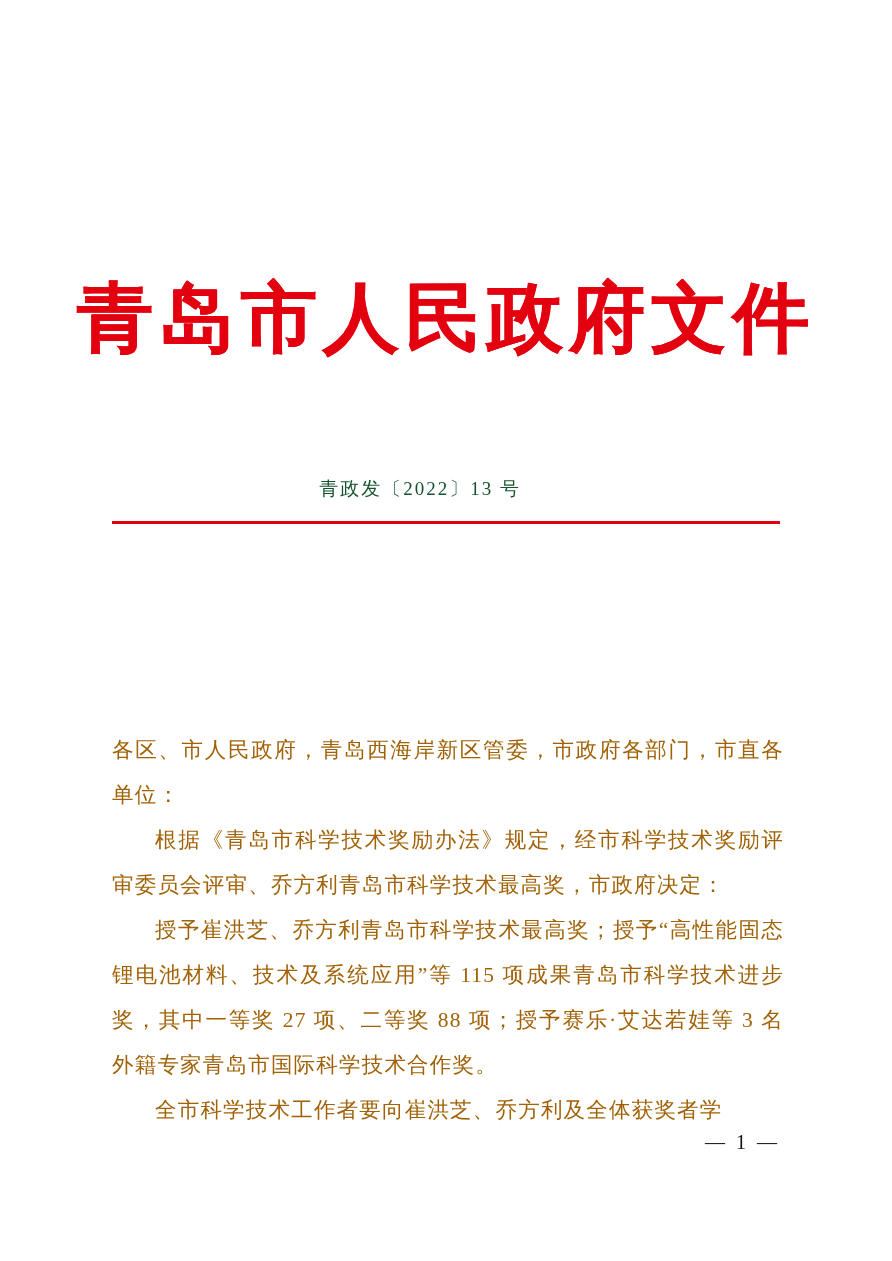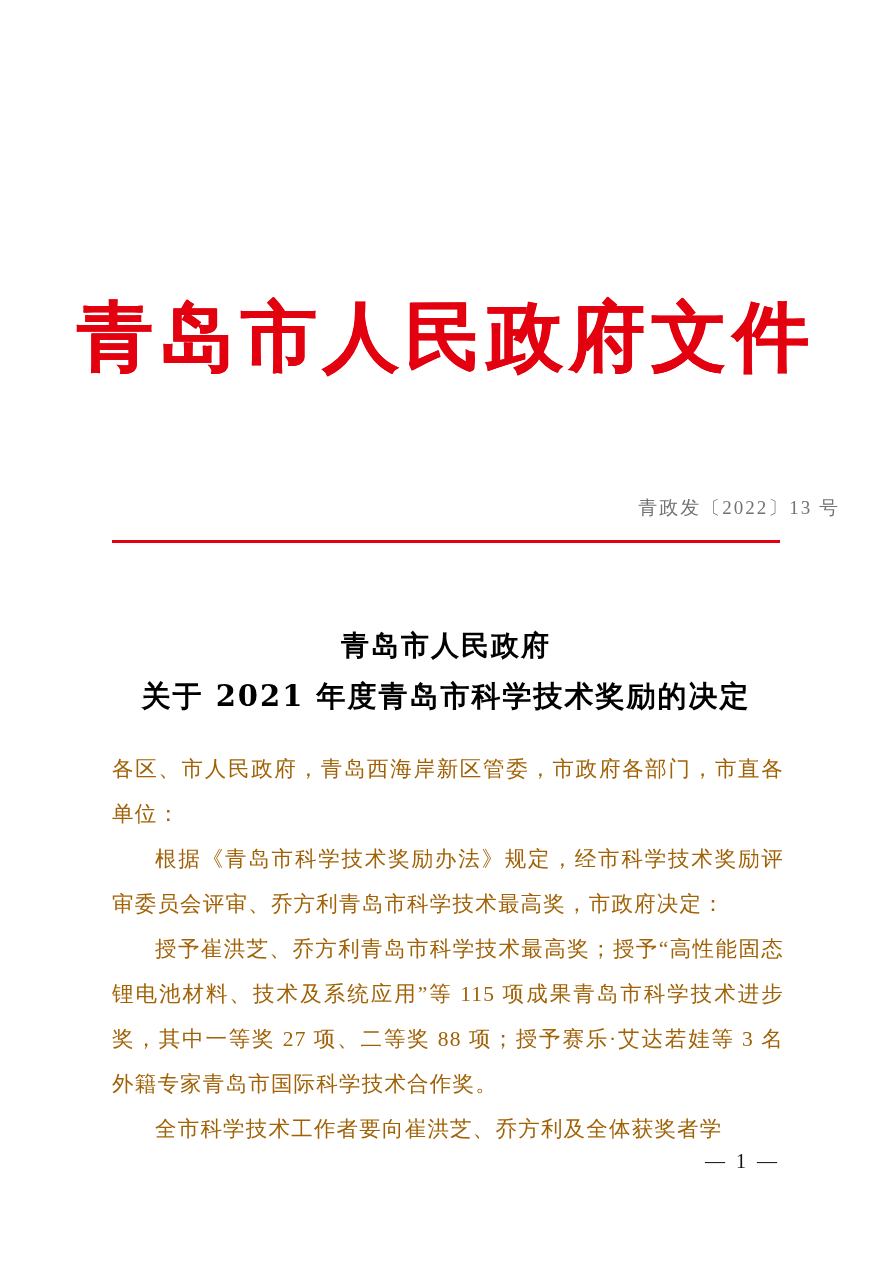--- a/index.html
+++ b/index.html
@@ -13,21 +13,20 @@
     position: relative;
     font-family: "Liberation Serif", "DejaVu Serif", serif;
     color: #000000;
     overflow: hidden;
   }
 
   .page {
     position: absolute;
     inset: 0;
     padding: 12px;
-    margin-top: 19px;
   }
 
   
   .masthead {
     position: absolute;
     top: 278px;
     left: 0;
     width: 892px;
     text-align: center;
   }
@@ -40,25 +39,25 @@
     line-height: 1.05;
     white-space: nowrap;
     text-shadow: 0.5px 0 0 #e3000f, -0.5px 0 0 #e3000f;
   }
 
   .doc-number {
     position: absolute;
     top: 476px;
     left: 0;
     width: 840px;
-    text-align: right;
+    text-align: center;
     font-family: "Liberation Serif", "DejaVu Serif", serif;
     font-size: 19px;
     letter-spacing: 2px;
-    color: #737373;
+    color: #14532d;
   }
 
   .red-rule {
     position: absolute;
     top: 521px;
     left: 112px;
     width: 668px;
     height: 2.5px;
     background: #e3000f;
   }
@@ -125,24 +124,20 @@
 <div class="page">
 
   <div class="masthead">
     <div class="masthead-title">青岛市人民政府文件</div>
   </div>
 
   <div class="doc-number">青政发〔2022〕13 号</div>
 
   <div class="red-rule"></div>
 
-  <div class="title-block">
-    <div class="title-line">青岛市人民政府</div>
-    <div class="title-line second">关于 2021 年度青岛市科学技术奖励的决定</div>
-  </div>
 
   <div class="body-text">
     <p>各区、市人民政府，青岛西海岸新区管委，市政府各部门，市直各单位：</p>
     <p class="indent">根据《青岛市科学技术奖励办法》规定，经市科学技术奖励评审委员会评审、乔方利青岛市科学技术最高奖，市政府决定：</p>
     <p class="indent">授予崔洪芝、乔方利青岛市科学技术最高奖；授予“高性能固态锂电池材料、技术及系统应用”等 115 项成果青岛市科学技术进步奖，其中一等奖 27 项、二等奖 88 项；授予赛乐·艾达若娃等 3 名外籍专家青岛市国际科学技术合作奖。</p>
     <p class="indent">全市科学技术工作者要向崔洪芝、乔方利及全体获奖者学</p>
   </div>
 
   <div class="page-number">— 1 —</div>
 

